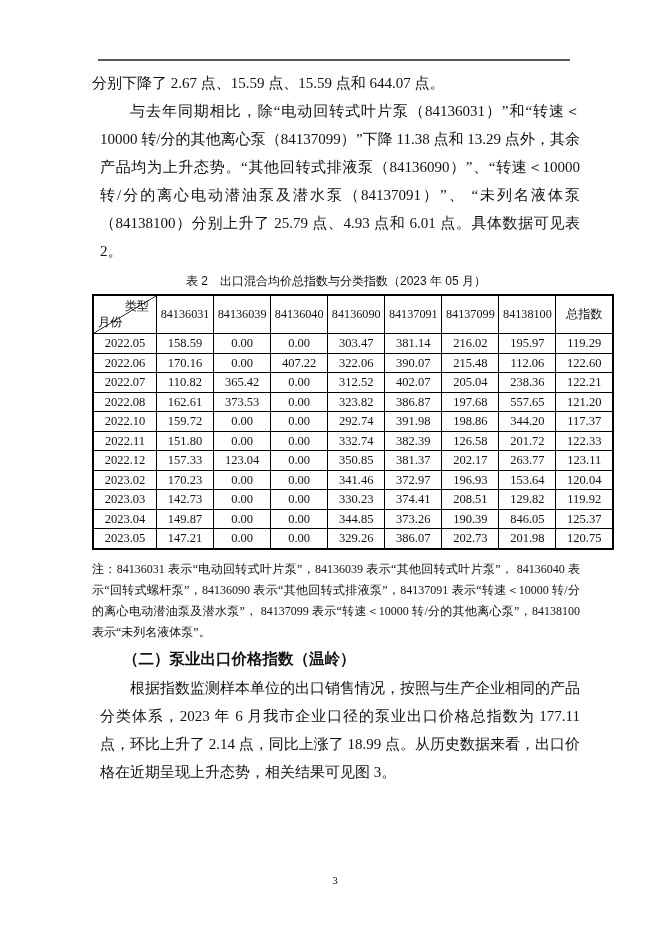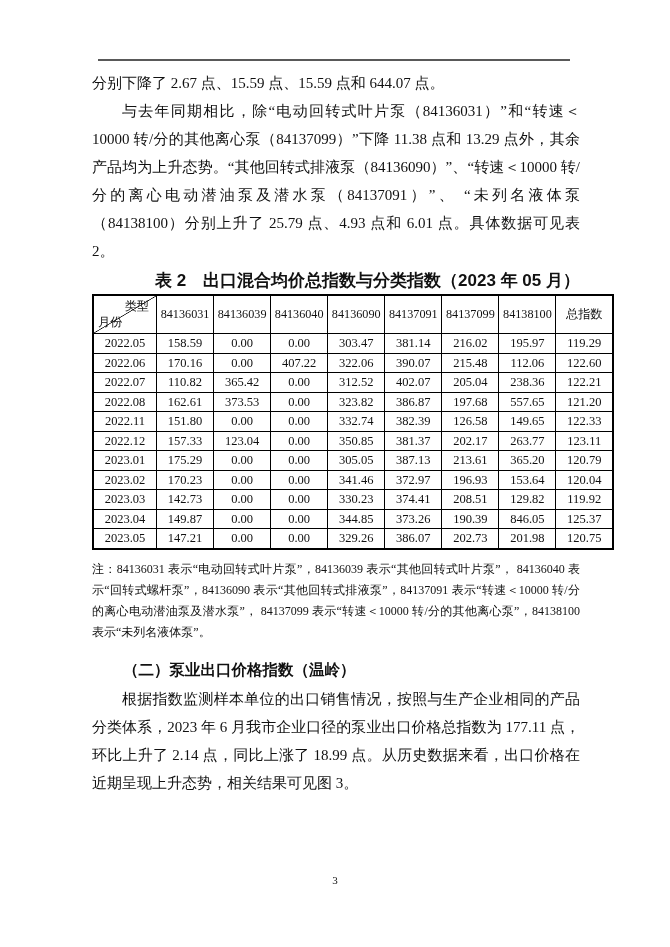--- a/index.html
+++ b/index.html
@@ -10,23 +10,23 @@
     border-radius:13px;
   }
   .header-rule {
     position:absolute; left:98px; top:59px; width:472px; height:2px;
     background:#595959;
   }
   .content { position:absolute; left:92px; top:69px; width:488px; }
   .body-text {
     margin:0; font-size:15px; line-height:28px; text-align:justify;
   }
-  .indent { text-indent:2em; }
+  .indent { text-indent:2em;margin-left:8px; }
   .table-title {
-    margin-top:7px; text-align:right; font-weight:bold; font-size:17px;
+    margin-top:7px; text-align:center; font-weight:normal; font-size:12px;
     line-height:18px; font-family:"Liberation Sans","DejaVu Sans",sans-serif;
   }
   table.data-table {
     border-collapse:collapse; table-layout:fixed; width:522px;
     margin-top:4px; border:2px solid #000;
   }
   .data-table th, .data-table td {
     border:1px solid #000; text-align:center; padding:0; font-weight:normal;
   }
   .data-table thead th { height:37px; font-size:12.2px; }
@@ -35,21 +35,21 @@
     width:62px; position:relative; font-size:12px;
     background:linear-gradient(to bottom right,
       transparent calc(50% - 0.7px), #000 50%, transparent calc(50% + 0.7px));
   }
   .corner-top    { position:absolute; top:2px;  right:7px; }
   .corner-bottom { position:absolute; bottom:2px; left:4px;text-align:center; }
   .note-text {
     margin:9px 0 0 0; font-size:12px; line-height:21px; text-align:justify;
   }
   .section-heading {
-    margin:13px 0 0 0; font-size:15.5px; font-weight:bold; text-indent:2em;
+    margin:2px 0 0 0; font-size:15.5px; font-weight:bold; text-indent:2em;
     line-height:28px; font-family:Liberation Serif, serif;
   }
   .after-heading { margin-top:1px; }
   .page-number {
     position:absolute; top:874px; left:0; width:670px;
     text-align:center; font-size:11px;
   }
 </style>
 </head>
 <body>
@@ -122,53 +122,53 @@
             <td>162.61</td>
             <td>373.53</td>
             <td>0.00</td>
             <td>323.82</td>
             <td>386.87</td>
             <td>197.68</td>
             <td>557.65</td>
             <td>121.20</td>
           </tr>
           <tr>
+            <td>2022.10</td>
+            <td>159.72</td>
+            <td>0.00</td>
+            <td>0.00</td>
+            <td>292.74</td>
+            <td>391.98</td>
+            <td>198.86</td>
+            <td>344.20</td>
+            <td>117.37</td>
+          </tr>
+          <tr>
             <td>2022.11</td>
             <td>151.80</td>
             <td>0.00</td>
             <td>0.00</td>
             <td>332.74</td>
             <td>382.39</td>
             <td>126.58</td>
-            <td>149.65</td>
+            <td>201.72</td>
             <td>122.33</td>
           </tr>
           <tr>
             <td>2022.12</td>
             <td>157.33</td>
             <td>123.04</td>
             <td>0.00</td>
             <td>350.85</td>
             <td>381.37</td>
             <td>202.17</td>
             <td>263.77</td>
             <td>123.11</td>
           </tr>
           <tr>
-            <td>2023.01</td>
-            <td>175.29</td>
-            <td>0.00</td>
-            <td>0.00</td>
-            <td>305.05</td>
-            <td>387.13</td>
-            <td>213.61</td>
-            <td>365.20</td>
-            <td>120.79</td>
-          </tr>
-          <tr>
             <td>2023.02</td>
             <td>170.23</td>
             <td>0.00</td>
             <td>0.00</td>
             <td>341.46</td>
             <td>372.97</td>
             <td>196.93</td>
             <td>153.64</td>
             <td>120.04</td>
           </tr>

